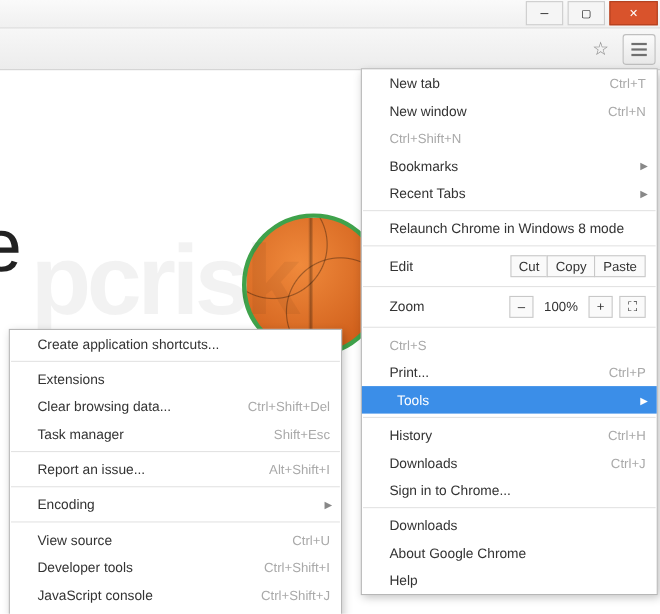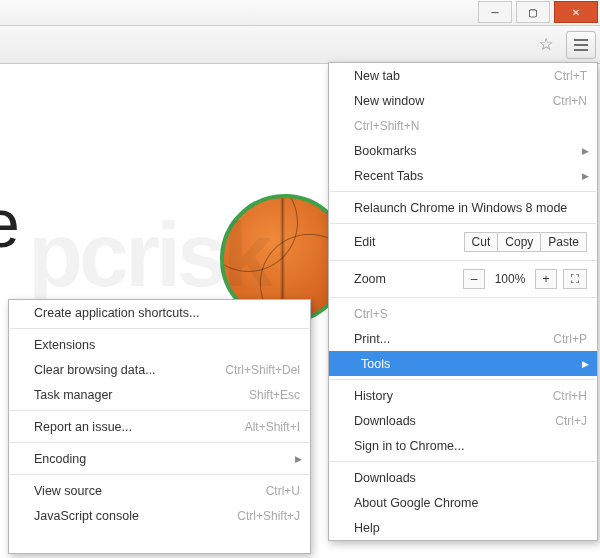--- a/index.html
+++ b/index.html
@@ -174,17 +174,21 @@
   <div class="row">
       <span class="lbl">Encoding</span>
       <span class="arr">▶</span>
     </div>
   <div class="sep"></div>
   <div class="row">
       <span class="lbl">View source</span>
       <span class="sc">Ctrl+U</span>
     </div>
   <div class="row">
+      <span class="lbl">Developer tools</span>
+      <span class="sc">Ctrl+Shift+I</span>
+    </div>
+  <div class="row">
       <span class="lbl">JavaScript console</span>
       <span class="sc">Ctrl+Shift+J</span>
     </div>
   <div class="row"></div>
 </div>
 
 </body></html>

